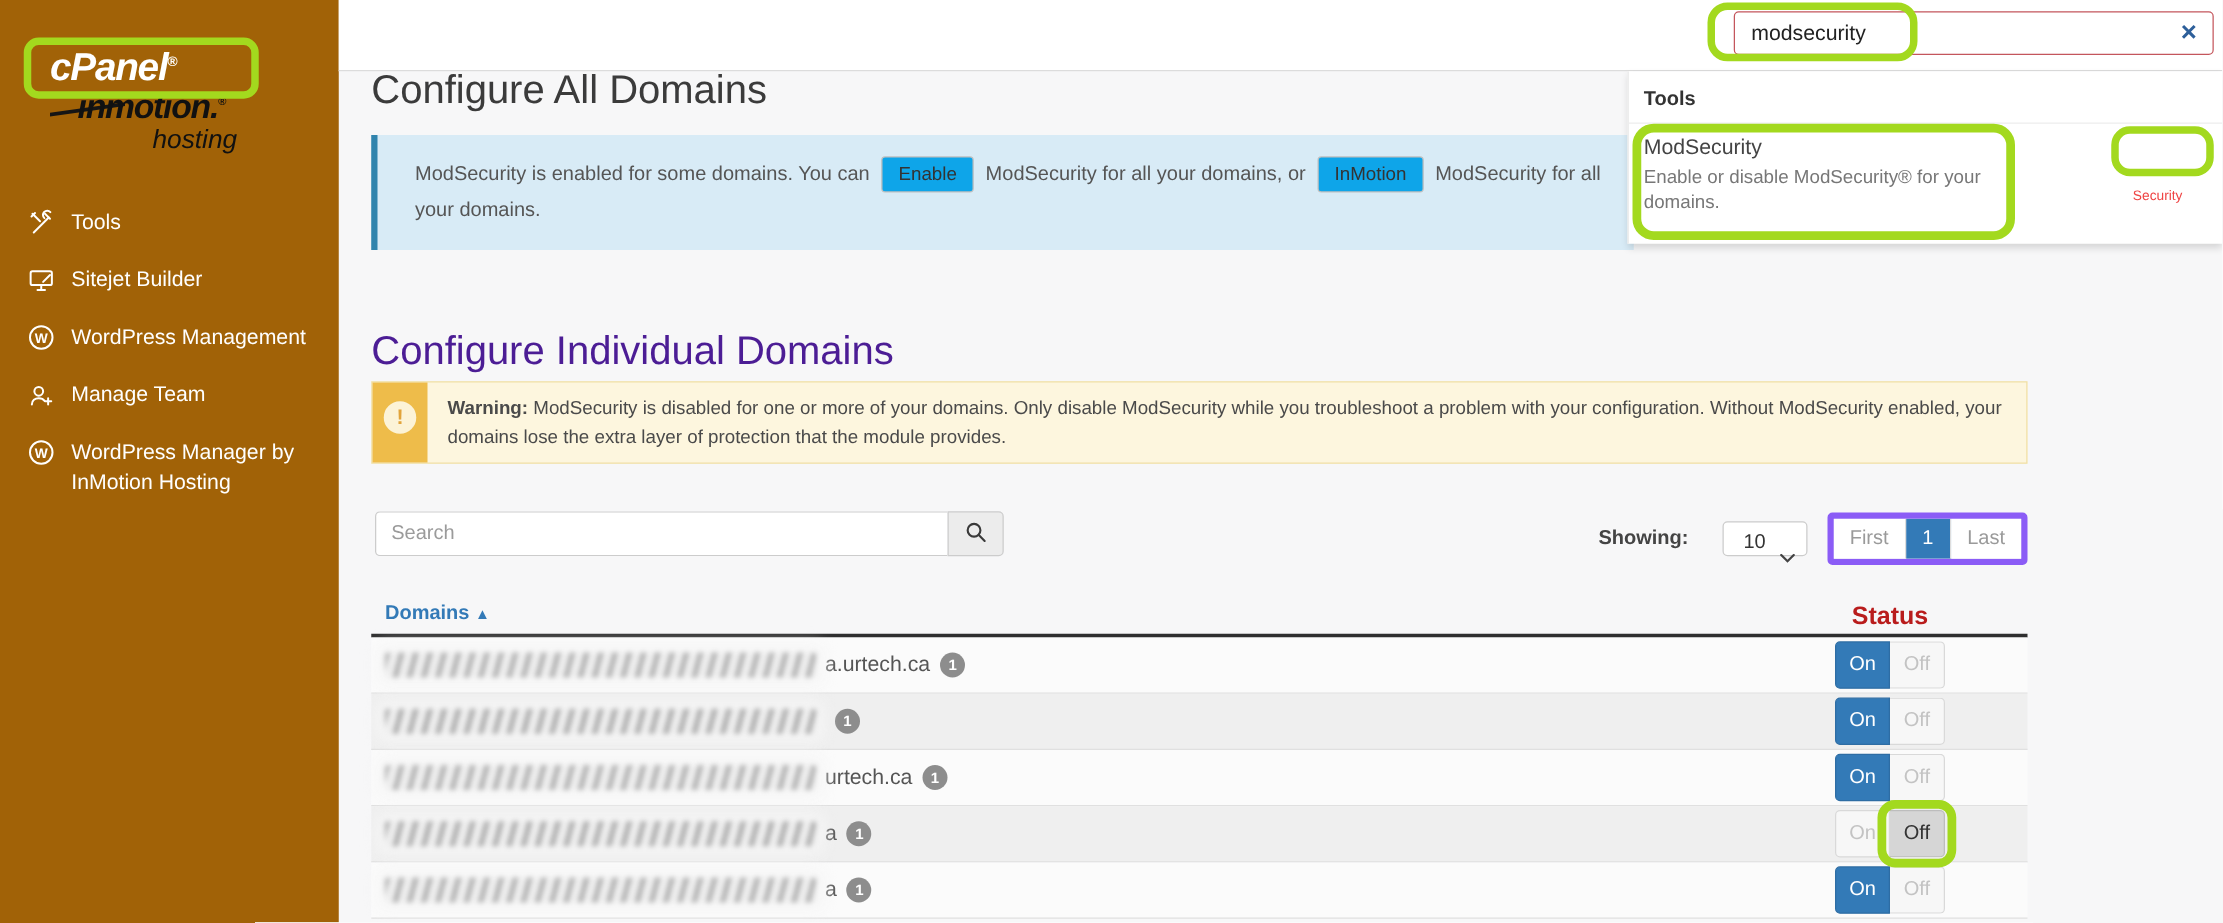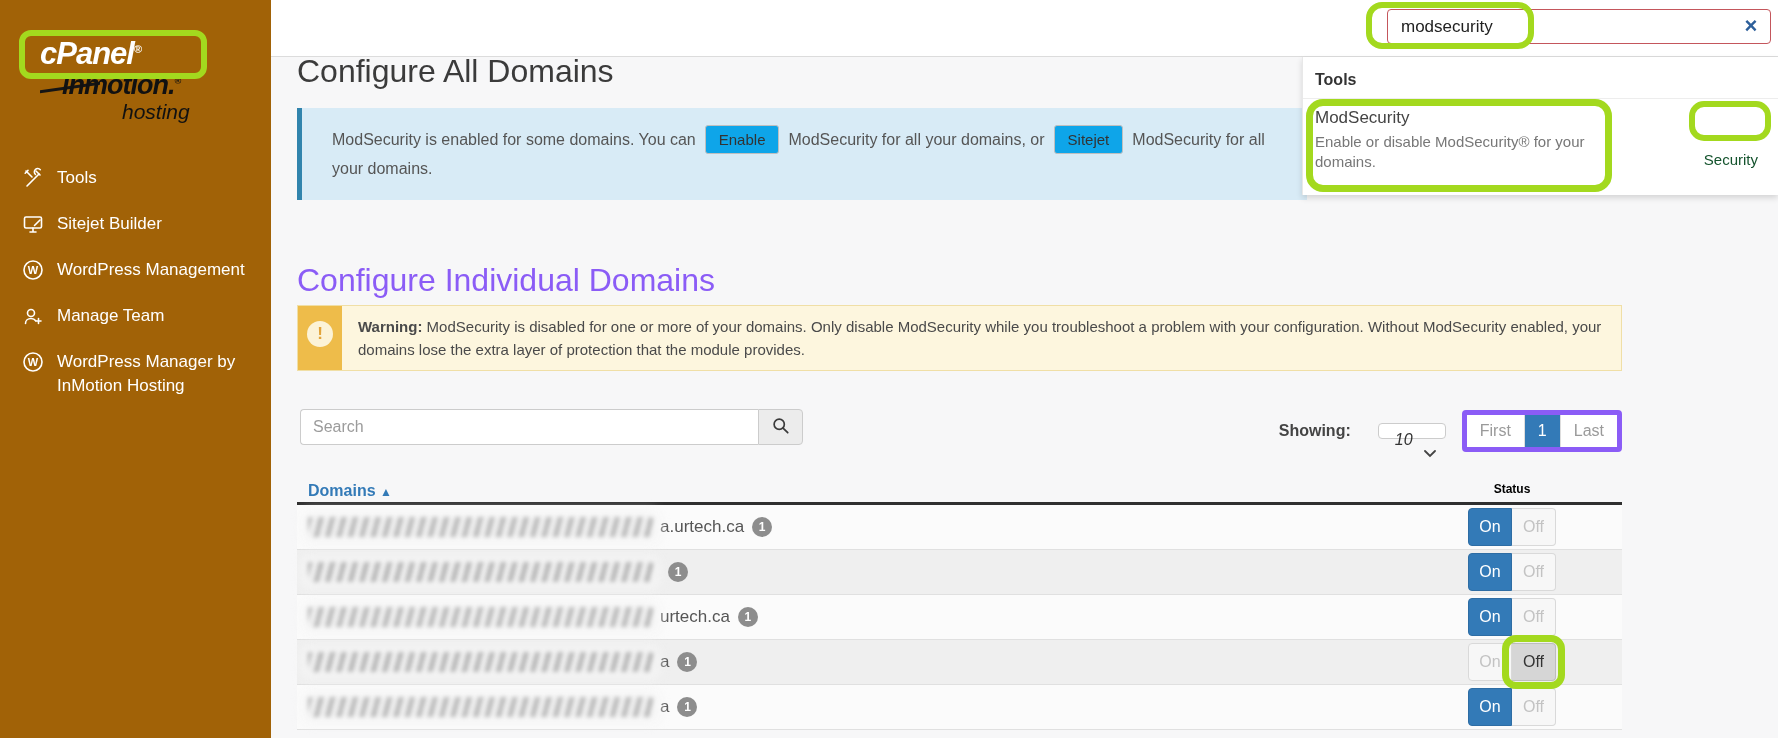--- a/index.html
+++ b/index.html
@@ -23,53 +23,53 @@
   .topbar { position:absolute; left:271px; top:0; width:1507px; height:57px; background:#fff; border-bottom:1px solid #dcdcdc; z-index:10; }
   .top-search { position:absolute; left:1387px; top:9px; width:384px; height:35px; border:1px solid #c4565c; border-radius:4px; background:#fff; font-family:"Liberation Sans",sans-serif; font-size:17px; color:#222; padding:0 36px 0 13px; outline:none; z-index:12; }
   .top-close { position:absolute; left:1738px; top:13px; width:26px; height:26px; border:none; background:none; color:#2d5f9a; font-size:22px; font-weight:bold; line-height:26px; text-align:center; cursor:pointer; z-index:13; }
 
   
   .panel { position:absolute; left:1302px; top:57px; width:476px; height:138px; background:#fff; border-left:1px solid #e8e8e8; box-shadow:0 3px 6px rgba(0,0,0,.14); z-index:20; }
   .panel-title { padding:14px 12px 9px 12px; font-size:16px; font-weight:bold; color:#333; border-bottom:1px solid #ededed; }
   .panel-item { position:relative; padding:9px 12px; cursor:pointer; }
   .pi-title { font-size:17px; color:#444; margin-bottom:4px; }
   .pi-desc { font-size:15px; color:#777; line-height:20px; width:320px; }
-  .pi-cat { position:absolute; right:20px; top:52px; font-size:15px; color:#14532d; }
+  .pi-cat { position:absolute; right:32px; top:52px; font-size:11px; color:#ef4444; }
 
   
   .content { position:absolute; left:297px; top:41px; width:1325px; height:681px; z-index:6; }
   h1.sec { margin-top:10px; font-size:32px; font-weight:400; color:#3b3b3b; line-height:40px; }
-  h2.sec { margin-top:60px; font-size:32px; font-weight:400; color:#8b5cf6; line-height:40px; }
+  h2.sec { margin-top:60px; font-size:32px; font-weight:400; color:#4c1d95; line-height:40px; }
 
   .callout-info { margin-top:17px; width:1010px; background:#d8ebf6; border-left:5px solid #3184ad; padding:17px 10px 17px 30px; font-size:16px; color:#555; line-height:29px; }
   .btn-gray { display:inline-block; background:#0ea5e9; border:1px solid #bfbfbf; border-radius:3px; color:#333; font-size:15px; padding:5px 13px; margin:0 9px; cursor:pointer; font-family:inherit; }
 
   .callout-warning { margin-top:5px; width:1325px; display:flex; background:#fdf6de; border:1px solid #f0dfa6; }
   .warn-bar { flex:0 0 44px; background:#eebc4a; display:flex; align-items:flex-start; justify-content:center; padding-top:15px; }
   .warn-circle { width:26px; height:26px; border-radius:50%; background:#fcf3d7; color:#e2a43b; font-weight:bold; font-size:17px; text-align:center; line-height:26px; }
   .warn-body { padding:9px 16px; font-size:15px; color:#4a4a4a; line-height:23px; }
 
   .controls { position:relative; margin-top:38px; height:36px; }
   .tbl-search { position:absolute; left:3px; top:0; width:458px; height:36px; border:1px solid #ccc; border-right:none; border-radius:4px 0 0 4px; padding:0 12px; font-size:16px; color:#333; font-family:inherit; outline:none; background:#fff; }
   .tbl-search::placeholder { color:#9b9b9b; }
   .tbl-search-btn { position:absolute; left:461px; top:0; width:45px; height:36px; border:1px solid #ccc; border-radius:0 4px 4px 0; background:#ececec; cursor:pointer; display:flex; align-items:center; justify-content:center; }
   .pager { position:absolute; right:0; top:1px; display:flex; align-items:center; }
   .showing { font-size:16px; font-weight:bold; color:#444; margin-right:27px; }
-  .sizer { position:relative; width:68px; height:16px; border:1px solid #ccc; border-radius:4px; background:#fff; font-size:16px; color:#333; line-height:32px; padding-left:16px; cursor:pointer;font-style:italic; }
+  .sizer { position:relative; width:68px; height:28px; border:1px solid #ccc; border-radius:4px; background:#fff; font-size:16px; color:#333; line-height:32px; padding-left:16px; cursor:pointer; }
   .sizer .caret { position:absolute; right:9px; top:13px; }
   .pgroup { display:flex; margin-left:16px; border:5px solid #8b5cf6; border-radius:4px; overflow:hidden; }
   .pbtn { font-size:16px; padding:6px 13px; background:#fff; color:#9a9a9a; border:none; border-right:1px solid #ddd; cursor:pointer; font-family:inherit; line-height:20px; }
   .pbtn:last-child { border-right:none; }
   .pbtn.cur { background:#337ab7; color:#fff; }
 
   .dtable { margin-top:37px; }
   .thead { display:flex; border-bottom:3px solid #2f2f2f; padding-bottom:2px; }
   .th-domains { flex:1; padding-left:11px; font-size:16px; font-weight:bold; color:#337ab7; cursor:pointer; }
   .th-domains .sort { font-size:12px; }
-  .th-status { flex:0 0 220px; text-align:center; font-size:12px; font-weight:bold; color:#000000; }
+  .th-status { flex:0 0 220px; text-align:center; font-size:20px; font-weight:bold; color:#b91c1c; }
   .trow { display:flex; align-items:center; height:45px; border-bottom:1px solid #e0e0e0; }
   .trow:nth-child(odd) { background:#efefef; }
   .trow:nth-child(even) { background:#fbfbfb; }
   .td-domain { flex:1; display:flex; align-items:center; padding-left:11px; font-size:17px; color:#555; }
   .redact { display:inline-block; width:345px; height:20px; border-radius:3px; margin-right:7px;
             background:repeating-linear-gradient(105deg, rgba(125,125,125,.6) 0 4px, rgba(238,238,238,.95) 4px 11px);
             filter:blur(2.2px); box-shadow:0 0 10px 7px rgba(246,246,246,.85); }
   .badge { display:inline-block; width:20px; height:20px; border-radius:50%; background:#8d8d8d; color:#fff; font-size:12px; font-weight:bold; text-align:center; line-height:20px; margin-left:8px; }
   .td-status { flex:0 0 220px; display:flex; justify-content:center; }
   .seg { min-width:44px; height:38px; font-size:16px; font-family:inherit; cursor:pointer; border:1px solid #d9d9d9; background:#f7f7f7; color:#c3c3c3; }
@@ -162,21 +162,21 @@
       <div class="pi-title">ModSecurity</div>
       <div class="pi-desc">Enable or disable ModSecurity® for your domains.</div>
       <div class="pi-cat">Security</div>
     </div>
   </div>
 
   <div class="content">
     <h1 class="sec">Configure All Domains</h1>
 
     <div class="callout-info">
-      <span>ModSecurity is enabled for some domains. You can</span><button class="btn-gray">Enable</button><span>ModSecurity for all your domains, or</span><button class="btn-gray">Sitejet</button><span>ModSecurity for all your domains.</span>
+      <span>ModSecurity is enabled for some domains. You can</span><button class="btn-gray">Enable</button><span>ModSecurity for all your domains, or</span><button class="btn-gray">InMotion</button><span>ModSecurity for all your domains.</span>
     </div>
 
     <h2 class="sec">Configure Individual Domains</h2>
 
     <div class="callout-warning">
       <div class="warn-bar">
         <div class="warn-circle">!</div>
       </div>
       <div class="warn-body">
         <b>Warning:</b><span> ModSecurity is disabled for one or more of your domains. Only disable ModSecurity while you troubleshoot a problem with your configuration. Without ModSecurity enabled, your domains lose the extra layer of protection that the module provides.</span>

